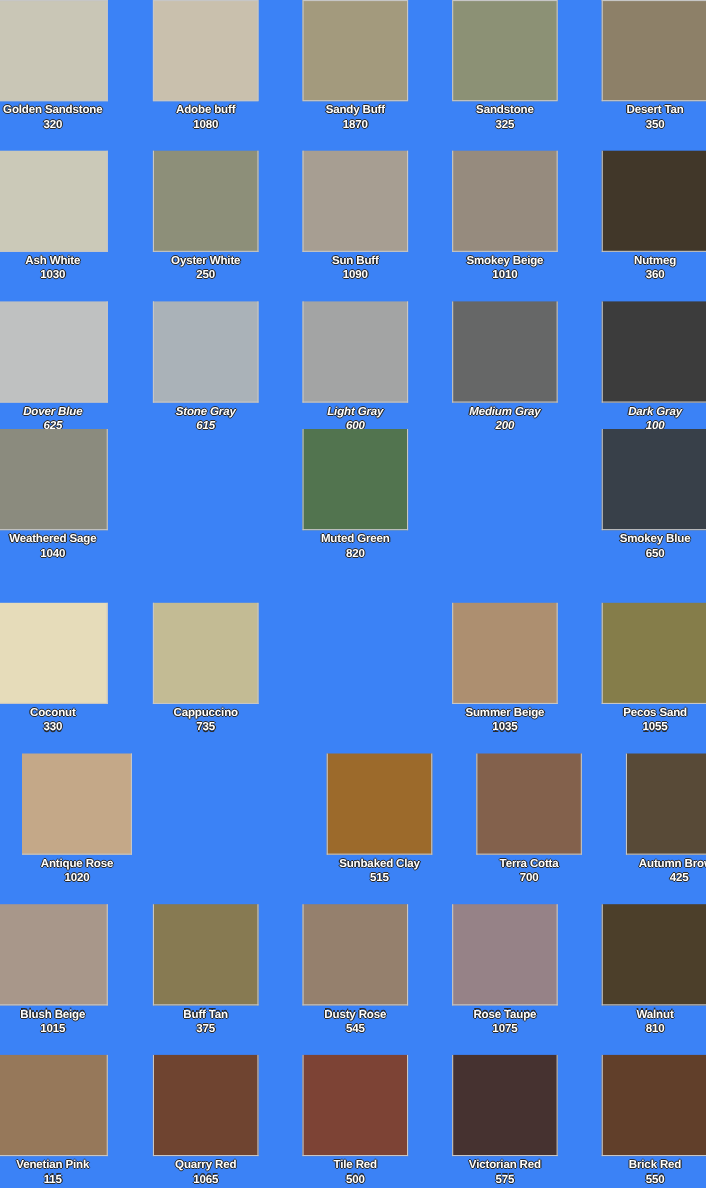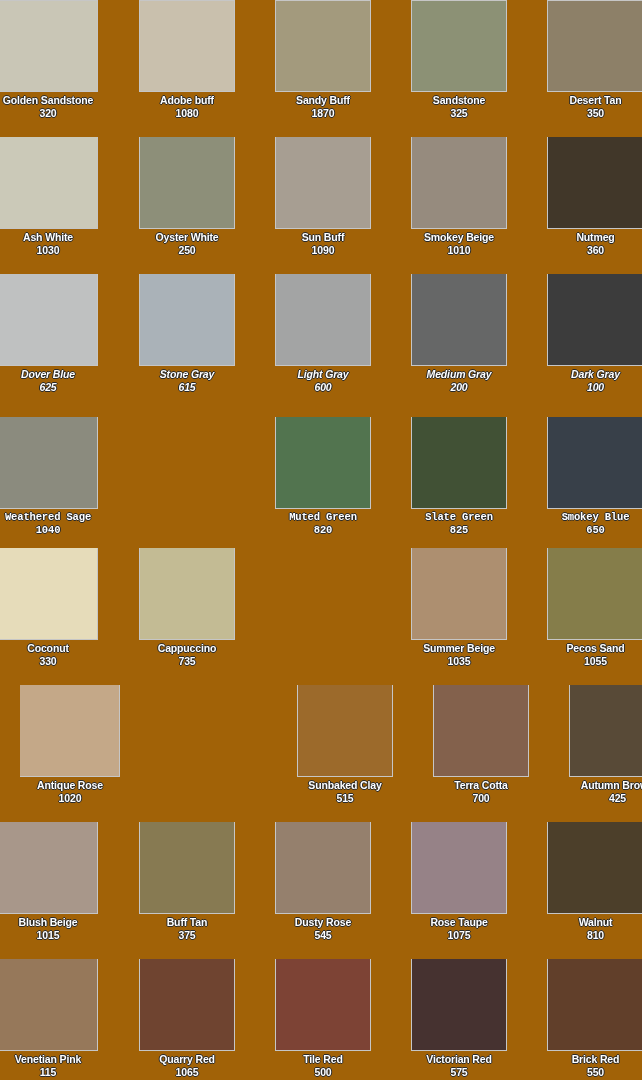--- a/index.html
+++ b/index.html
@@ -10,21 +10,21 @@
     background: #000000;
     overflow: hidden;
   }
   body {
     font-family: "Liberation Sans", sans-serif;
   }
   #chart {
     position: relative;
     width: 642px;
     height: 1080px;
-    background: #a16207;
+    background: #3b82f6;
   }
   .row {
     position: absolute;
     left: 0;
     width: 642px;
     height: 137px;
   }
   .cell {
     position: absolute;
     top: 0;
@@ -173,40 +173,33 @@
         </div>
       </div>
       <div class="cell col4">
         <div class="swatch" style="background: rgb(60, 60, 60);"></div>
         <div class="caption">
           <span class="name">Dark Gray</span>
           <span class="code">100</span>
         </div>
       </div>
     </div>
-    <div class="row" style="top: 417px; font-family: Liberation Mono, monospace;">
+    <div class="row" style="top: 390px;">
       <div class="cell col0">
         <div class="swatch" style="background: rgb(139, 139, 126);"></div>
         <div class="caption">
           <span class="name">Weathered Sage</span>
           <span class="code">1040</span>
         </div>
       </div>
       <div class="cell col2">
         <div class="swatch" style="background: rgb(82, 116, 79);"></div>
         <div class="caption">
           <span class="name">Muted Green</span>
           <span class="code">820</span>
-        </div>
-      </div>
-      <div class="cell col3">
-        <div class="swatch" style="background: rgb(65, 81, 53);"></div>
-        <div class="caption">
-          <span class="name">Slate Green</span>
-          <span class="code">825</span>
         </div>
       </div>
       <div class="cell col4">
         <div class="swatch" style="background: rgb(56, 64, 73);"></div>
         <div class="caption">
           <span class="name">Smokey Blue</span>
           <span class="code">650</span>
         </div>
       </div>
     </div>

